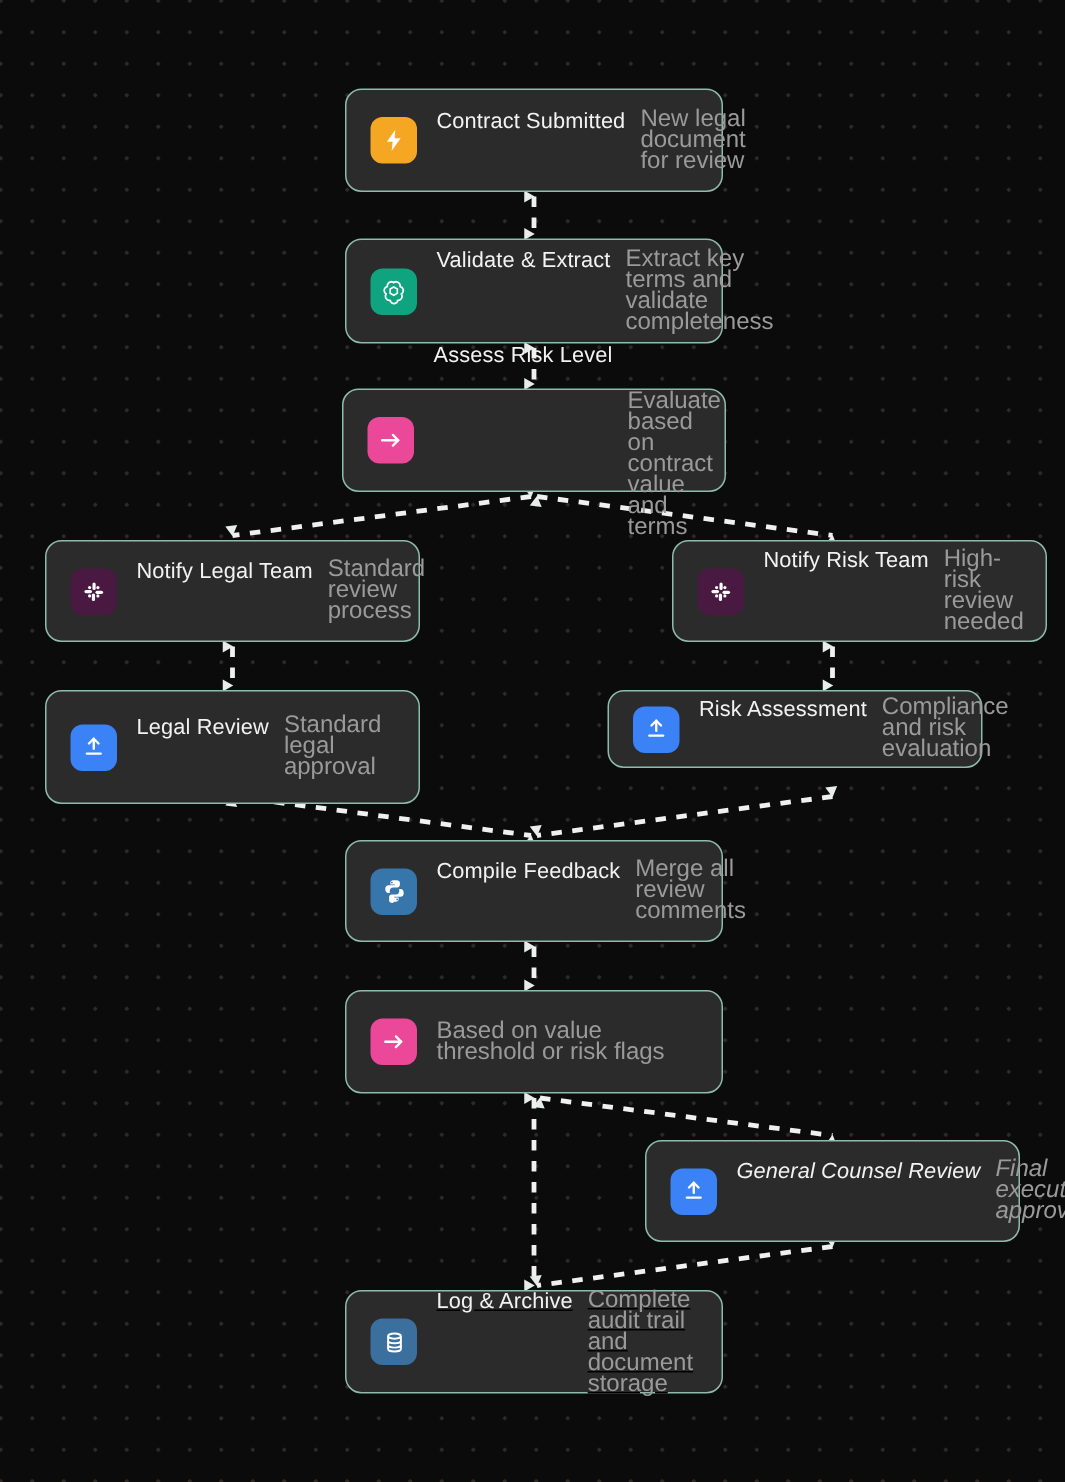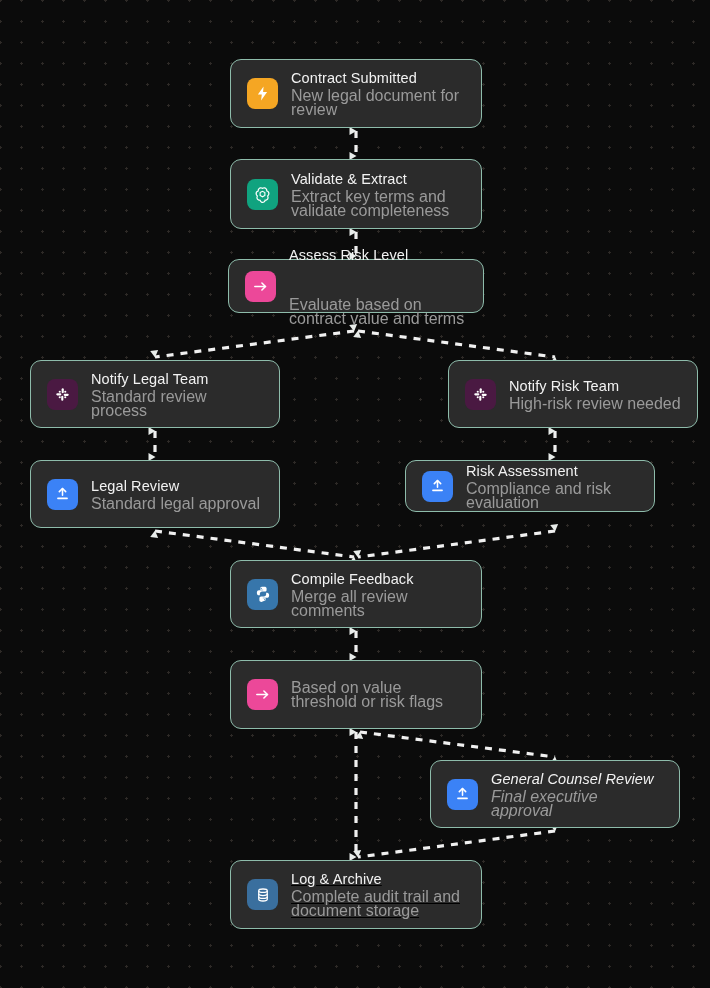--- a/index.html
+++ b/index.html
@@ -36,21 +36,21 @@
   }
   .node-icon {
     width: 31px; height: 31px;
     border-radius: 8px;
     flex: 0 0 31px;
     display: flex;
     align-items: center;
     justify-content: center;
   }
   .node-icon svg { display: block; }
-  .node-text { display: flex; flex-direction: column; gap: 2px; min-width: 0; }
+  .node-text { display: flex; gap: 10px; min-width: 0; }
   .node-title {
     color: #f2f2f2;
     font-size: 14.5px;
     line-height: 17px;
     font-weight: 400;
     letter-spacing: 0.1px;
     white-space: nowrap;
   }
   .node-sub {
     color: #9a9a9a;
@@ -116,21 +116,21 @@
         <path d="M12 4.2c-1.6-1.1-3.8-.7-4.9 1-0.5.7-.6 1.6-.5 2.4M12 4.2c1.6-1.1 3.8-.7 4.9 1 .5.7.6 1.6.5 2.4M6.6 7.6c-1.9.5-3 2.4-2.5 4.3.2.8.8 1.5 1.5 2M17.4 7.6c1.9.5 3 2.4 2.5 4.3-.2.8-.8 1.5-1.5 2M5.6 13.9c-1.1 1.6-.7 3.8 1 4.8.7.4 1.5.6 2.3.5M18.4 13.9c1.1 1.6.7 3.8-1 4.8-.7.4-1.5.6-2.3.5M8.9 19.2c.4 1.9 2.3 3.1 4.2 2.6.8-.2 1.6-.8 2-1.5" stroke-linecap="round"></path>
         <path d="M9 9.6 L12 8 L15 9.6 V13.2 L12 14.9 L9 13.2 Z" stroke-width="1.4"></path>
       </svg>
     </div>
     <div class="node-text">
       <div class="node-title">Validate &amp; Extract</div>
       <div class="node-sub" style="max-width:175px;">Extract key terms and validate completeness</div>
     </div>
   </div>
 
-  <div class="node" style="left:228px; top:259px; width:256px; height:54px;">
+  <div class="node" style="left:228px; top:259px; width:256px; height:69px;">
     <div class="node-icon" style="background:#ec4899;">
       <svg width="17" height="17" viewBox="0 0 24 24" fill="none" stroke="#fff" stroke-width="2.2" stroke-linecap="round" stroke-linejoin="round">
         <path d="M4 12 H19"></path>
           <path d="M14 7 L19 12 L14 17"></path>
       </svg>
     </div>
     <div class="node-text">
       <div class="node-title">Assess Risk Level</div>
       <div class="node-sub" style="max-width:180px;margin-top:32px;">Evaluate based on contract value and terms</div>
     </div>
@@ -167,21 +167,21 @@
         <rect x="6.6" y="14.4" width="3" height="3" rx="1.5"></rect>
         <rect x="14.4" y="14.4" width="3" height="3" rx="1.5"></rect>
       </svg>
     </div>
     <div class="node-text">
       <div class="node-title">Notify Risk Team</div>
       <div class="node-sub">High-risk review needed</div>
     </div>
   </div>
 
-  <div class="node" style="left:30px; top:460px; width:250px; height:68px;">
+  <div class="node" style="left:30px; top:460px; width:250px; height:76px;">
     <div class="node-icon" style="background:#3b82f6;">
       <svg width="17" height="17" viewBox="0 0 24 24" fill="none" stroke="#fff" stroke-width="2.2" stroke-linecap="round" stroke-linejoin="round">
         <path d="M12 3.5 L12 13"></path>
           <path d="M7.5 8 L12 3.5 L16.5 8"></path>
           <path d="M5.5 17.5 H18.5"></path>
       </svg>
     </div>
     <div class="node-text">
       <div class="node-title">Legal Review</div>
       <div class="node-sub">Standard legal approval</div>

